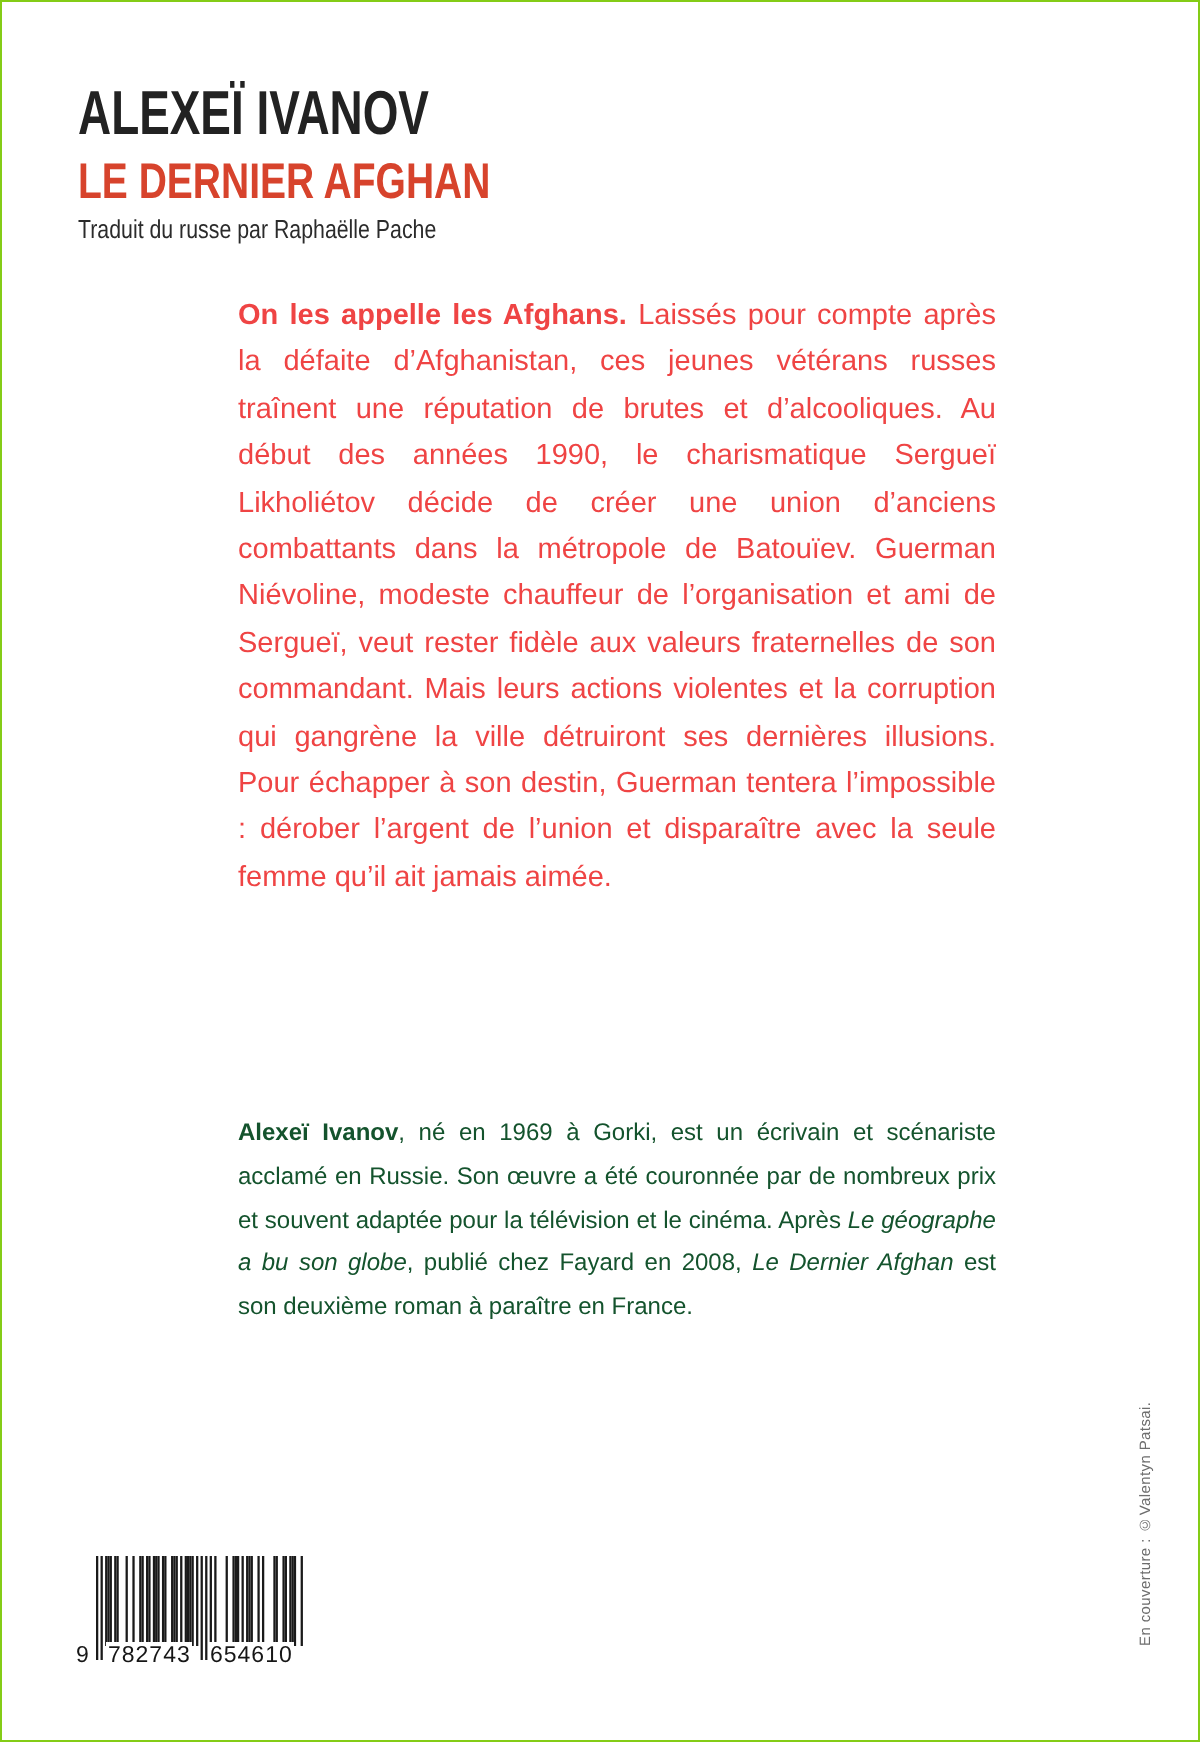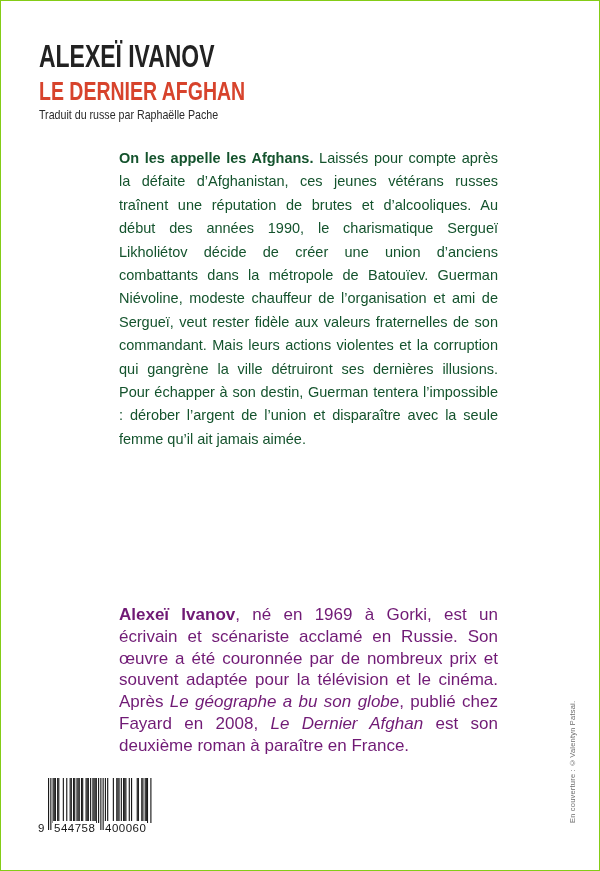--- a/index.html
+++ b/index.html
@@ -59,35 +59,34 @@
 
   
   .synopsis {
     position: absolute;
     left: 118px;
     top: 146px;
     width: 379px;
     font-size: 14.5px;
     line-height: 23.4px;
     text-align: justify;
-    color: #14532d;
+    color: #ef4444;
   }
   .synopsis p { margin: 0; }
 
   
   .author-bio {
     position: absolute;
     left: 118px;
     top: 555px;
     width: 379px;
-    font-size: 17px;
+    font-size: 12px;
     line-height: 21.8px;
     text-align: justify;
-    color: #701a75;
-    margin-top: 48px;
+    color: #14532d;
   }
   .author-bio p { margin: 0; }
 
   
   .barcode {
     position: absolute;
     left: 36px;
     top: 777px;
     width: 120px;
     height: 58px;
@@ -211,21 +210,21 @@
         <rect x="89.81" y="0" width="1.14" height="45" fill="#1a1a1a"></rect>
         <rect x="93.22" y="0" width="1.14" height="45" fill="#1a1a1a"></rect>
         <rect x="94.36" y="0" width="1.14" height="45" fill="#1a1a1a"></rect>
         <rect x="96.63" y="0" width="1.14" height="45" fill="#1a1a1a"></rect>
         <rect x="97.77" y="0" width="1.14" height="45" fill="#1a1a1a"></rect>
         <rect x="98.91" y="0" width="1.14" height="45" fill="#1a1a1a"></rect>
         <rect x="102.32" y="0" width="1.14" height="45" fill="#1a1a1a"></rect>
       </svg>
     <div class="barcode-digits">
       <span class="barcode-digit bd-0">9</span>
-      <span class="barcode-digit bd-1">544758</span>
-      <span class="barcode-digit bd-2">400060</span>
+      <span class="barcode-digit bd-1">782743</span>
+      <span class="barcode-digit bd-2">654610</span>
     </div>
   </div>
 
 
   <div class="photo-credit">En couverture : ©Valentyn Patsai.</div>
 
 </div>
 
 </body></html>

